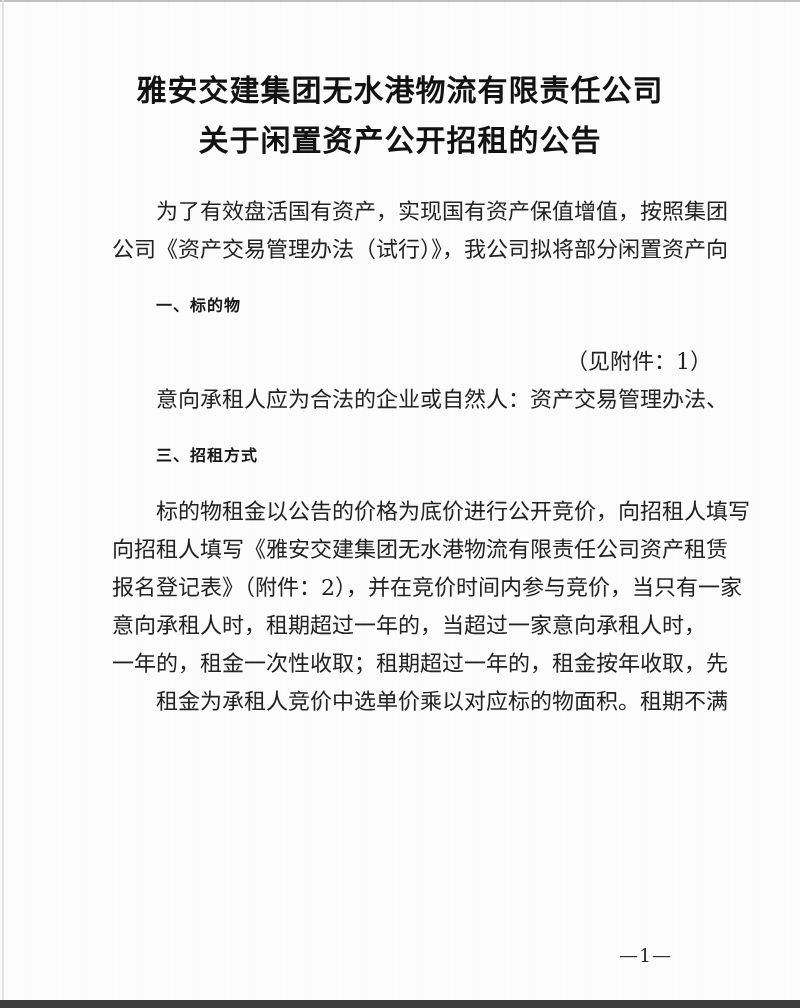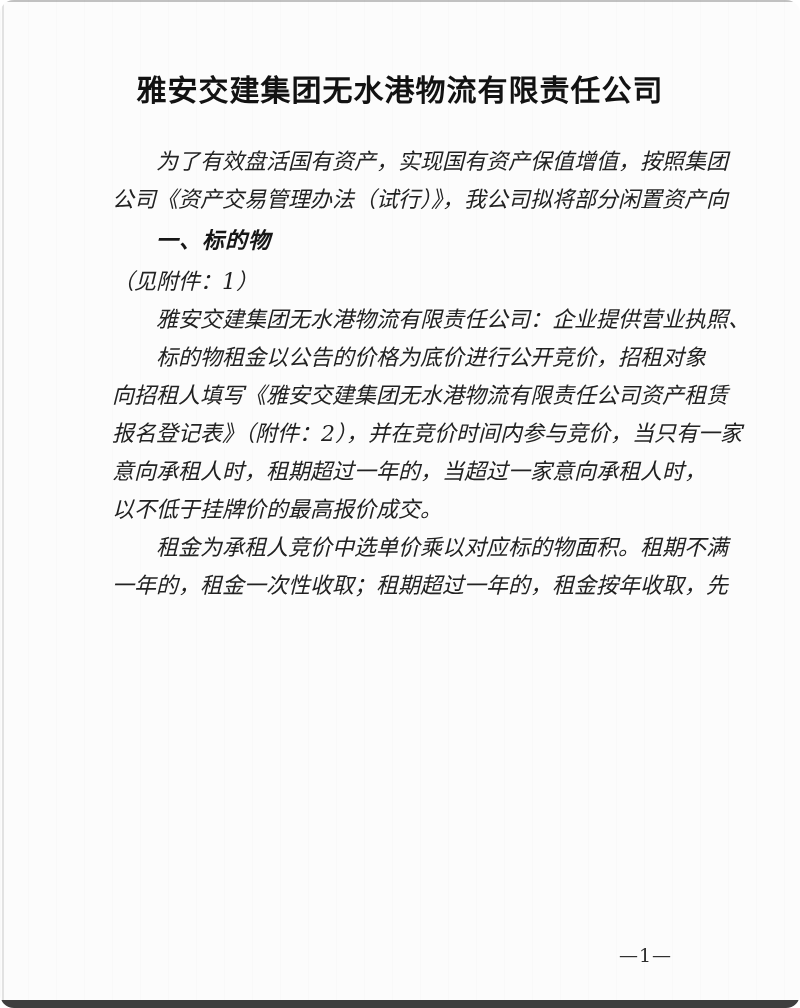--- a/index.html
+++ b/index.html
@@ -12,21 +12,20 @@
     width: 800px;
     height: 1008px;
     background: #fcfcfc;
     background-image: repeating-linear-gradient(
       90deg,
       rgba(0,0,0,0.012) 0px, rgba(0,0,0,0.012) 1px,
       transparent 1px, transparent 28px);
     overflow: hidden;
     font-family: "DejaVu Serif", "Liberation Serif", serif;
     color: #1e1e1e;
-    border-radius: 14px;
   }
   .scan-top-line {
     position: absolute;
     left: 0; top: 0; right: 0;
     height: 2px;
     background: #8f8f8f;
     opacity: 0.55;
   }
   .scan-left-edge {
     position: absolute;
@@ -46,81 +45,82 @@
     font-family: "DejaVu Serif", "Liberation Serif", serif;
     font-weight: bold;
     font-size: 30px;
     line-height: 50px;
     letter-spacing: 1px;
     color: #121212;
   }
   .doc-body {
     margin: 27px 88px 0 112px;
     font-size: 22px;
-    font-style: italic;
   }
   .line {
     height: 38px;
     line-height: 38px;
     white-space: nowrap;
     color: #222222;
   }
   .line.indent {
     padding-left: 44px;
   }
   .heading {
     height: 38px;
     line-height: 38px;
     padding-left: 44px;
-    margin: 3px 0;
+    margin: 18px 0;
     font-family: "DejaVu Sans", "Liberation Sans", sans-serif;
     font-weight: bold;
-    font-size: 22px;
+    font-size: 16px;
     letter-spacing: 1px;
     color: #171717;
     white-space: nowrap;
   }
   .note {
     height: 38px;
     line-height: 38px;
     white-space: nowrap;
     color: #222222;
+    text-align: right;
   }
   .page-number {
     position: absolute;
     top: 944px;
     right: 128px;
     font-size: 19px;
     letter-spacing: 1px;
     color: #2f2f2f;
     font-family: "DejaVu Serif", "Liberation Serif", serif;
   }
 </style>
 </head>
 <body>
 
 <div class="page">
   <div class="scan-top-line"></div>
   <div class="scan-left-edge"></div>
 
   <div class="doc-title">
     <div>雅安交建集团无水港物流有限责任公司</div>
+    <div>关于闲置资产公开招租的公告</div>
   </div>
 
   <div class="doc-body">
       <div class="line indent">为了有效盘活国有资产，实现国有资产保值增值，按照集团</div>
       <div class="line">公司《资产交易管理办法（试行）》，我公司拟将部分闲置资产向</div>
       <div class="heading">一、标的物</div>
       <div class="note">（见附件：1）</div>
-      <div class="line indent">雅安交建集团无水港物流有限责任公司：企业提供营业执照、</div>
-      <div class="line indent">标的物租金以公告的价格为底价进行公开竞价，招租对象</div>
+      <div class="line indent">意向承租人应为合法的企业或自然人：资产交易管理办法、</div>
+      <div class="heading">三、招租方式</div>
+      <div class="line indent">标的物租金以公告的价格为底价进行公开竞价，向招租人填写</div>
       <div class="line">向招租人填写《雅安交建集团无水港物流有限责任公司资产租赁</div>
       <div class="line">报名登记表》（附件：2），并在竞价时间内参与竞价，当只有一家</div>
       <div class="line">意向承租人时，租期超过一年的，当超过一家意向承租人时，</div>
-      <div class="line">以不低于挂牌价的最高报价成交。</div>
+      <div class="line">一年的，租金一次性收取；租期超过一年的，租金按年收取，先</div>
       <div class="line indent">租金为承租人竞价中选单价乘以对应标的物面积。租期不满</div>
-      <div class="line">一年的，租金一次性收取；租期超过一年的，租金按年收取，先</div>
     </div>
 
   <div class="page-number">—1—</div>
 
   <div class="scan-bottom-bar"></div>
 </div>
 
 </body></html>

